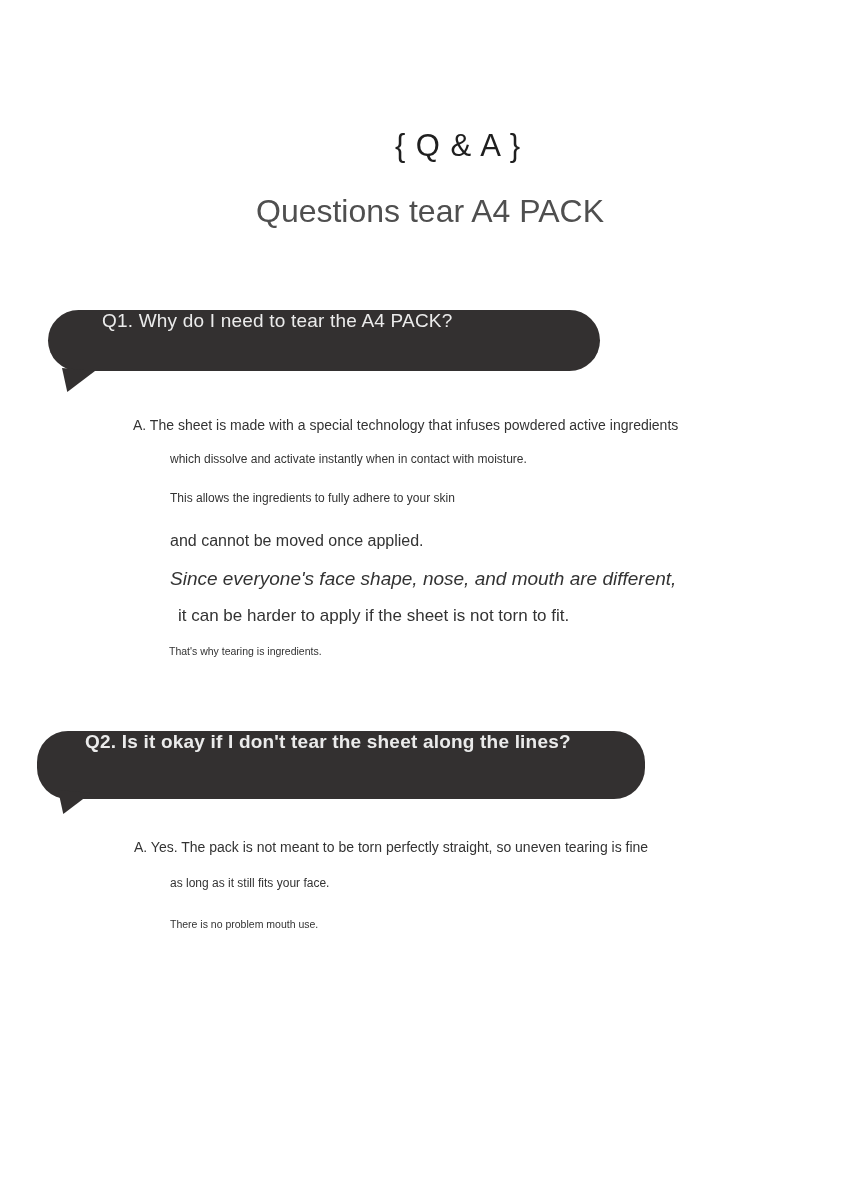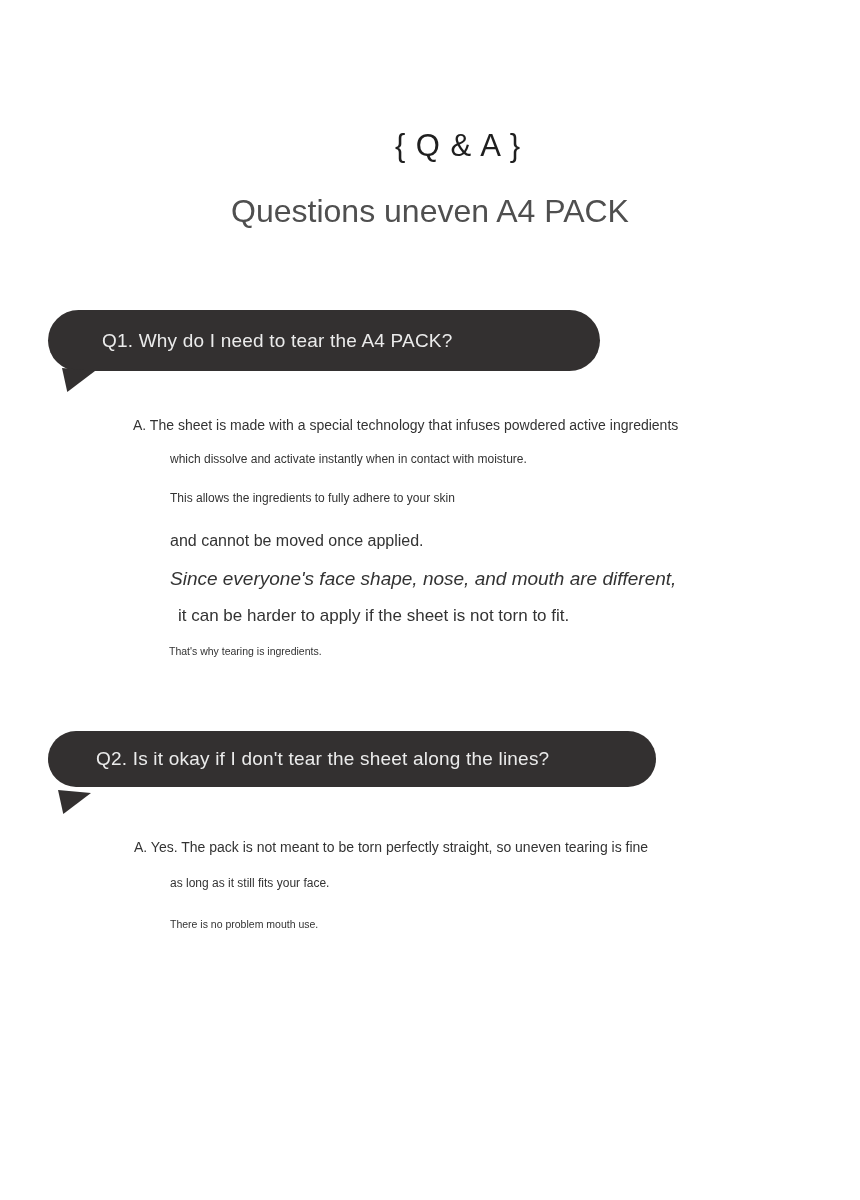--- a/index.html
+++ b/index.html
@@ -29,25 +29,24 @@
     text-align: center;
     font-size: 32px;
     font-weight: 400;
     color: var(--subtitle-text, #4f4f4f);
   }
   .bubble {
     position: absolute;
     background: var(--bubble-bg, #333030);
     border-radius: 31px;
     display: flex;
-    align-items: center;
     box-sizing: border-box;
   }
   .bubble-q1 { left: 48px; top: 310px; width: 552px; height: 61px; padding-left: 54px; }
-  .bubble-q2 { left: 48px; top: 731px; width: 608px; height: 56px; padding-left: 48px; }
+  .bubble-q2 { left: 37px; top: 731px; width: 608px; height: 68px; padding-left: 48px; font-weight: bold; }
   .q-text {
     color: var(--bubble-text, #ebebeb);
     font-size: 19px;
     letter-spacing: 0.2px;
     white-space: nowrap;
   }
   .tail {
     position: absolute;
     width: 33px;
     height: 24px;
@@ -69,21 +68,21 @@
   .sz-large2 { font-size: 17px; }
   .sz-medium { font-size: 16px; }
   .sz-tiny   { font-size: 10.5px; }
 </style>
 </head>
 <body>
 
 <div class="page" style="--page-bg: #ffffff; --bubble-bg: #333030; --bubble-text: #ebebeb; --title-text: #1f1f1f; --subtitle-text: #4f4f4f; --body-text: #333333;">
 
   <h1 class="title">{ Q &amp; A }</h1>
-  <h2 class="subtitle">Questions uneven A4 PACK</h2>
+  <h2 class="subtitle">Questions tear A4 PACK</h2>
 
   <section>
     <div class="bubble bubble-q1">
       <span class="q-text">Q1. Why do I need to tear the A4 PACK?</span>
     </div>
     <div class="tail tail-q1"></div>
 
     <p class="ans sz-small" style="left:133px; top:417px;">A. The sheet is made with a special technology that infuses powdered active ingredients</p>
     <p class="ans sz-large" style="left:170px; top:452px;">which dissolve and activate instantly when in contact with moisture.</p>
     <p class="ans sz-large" style="left:170px; top:491px;">This allows the ingredients to fully adhere to your skin</p>

